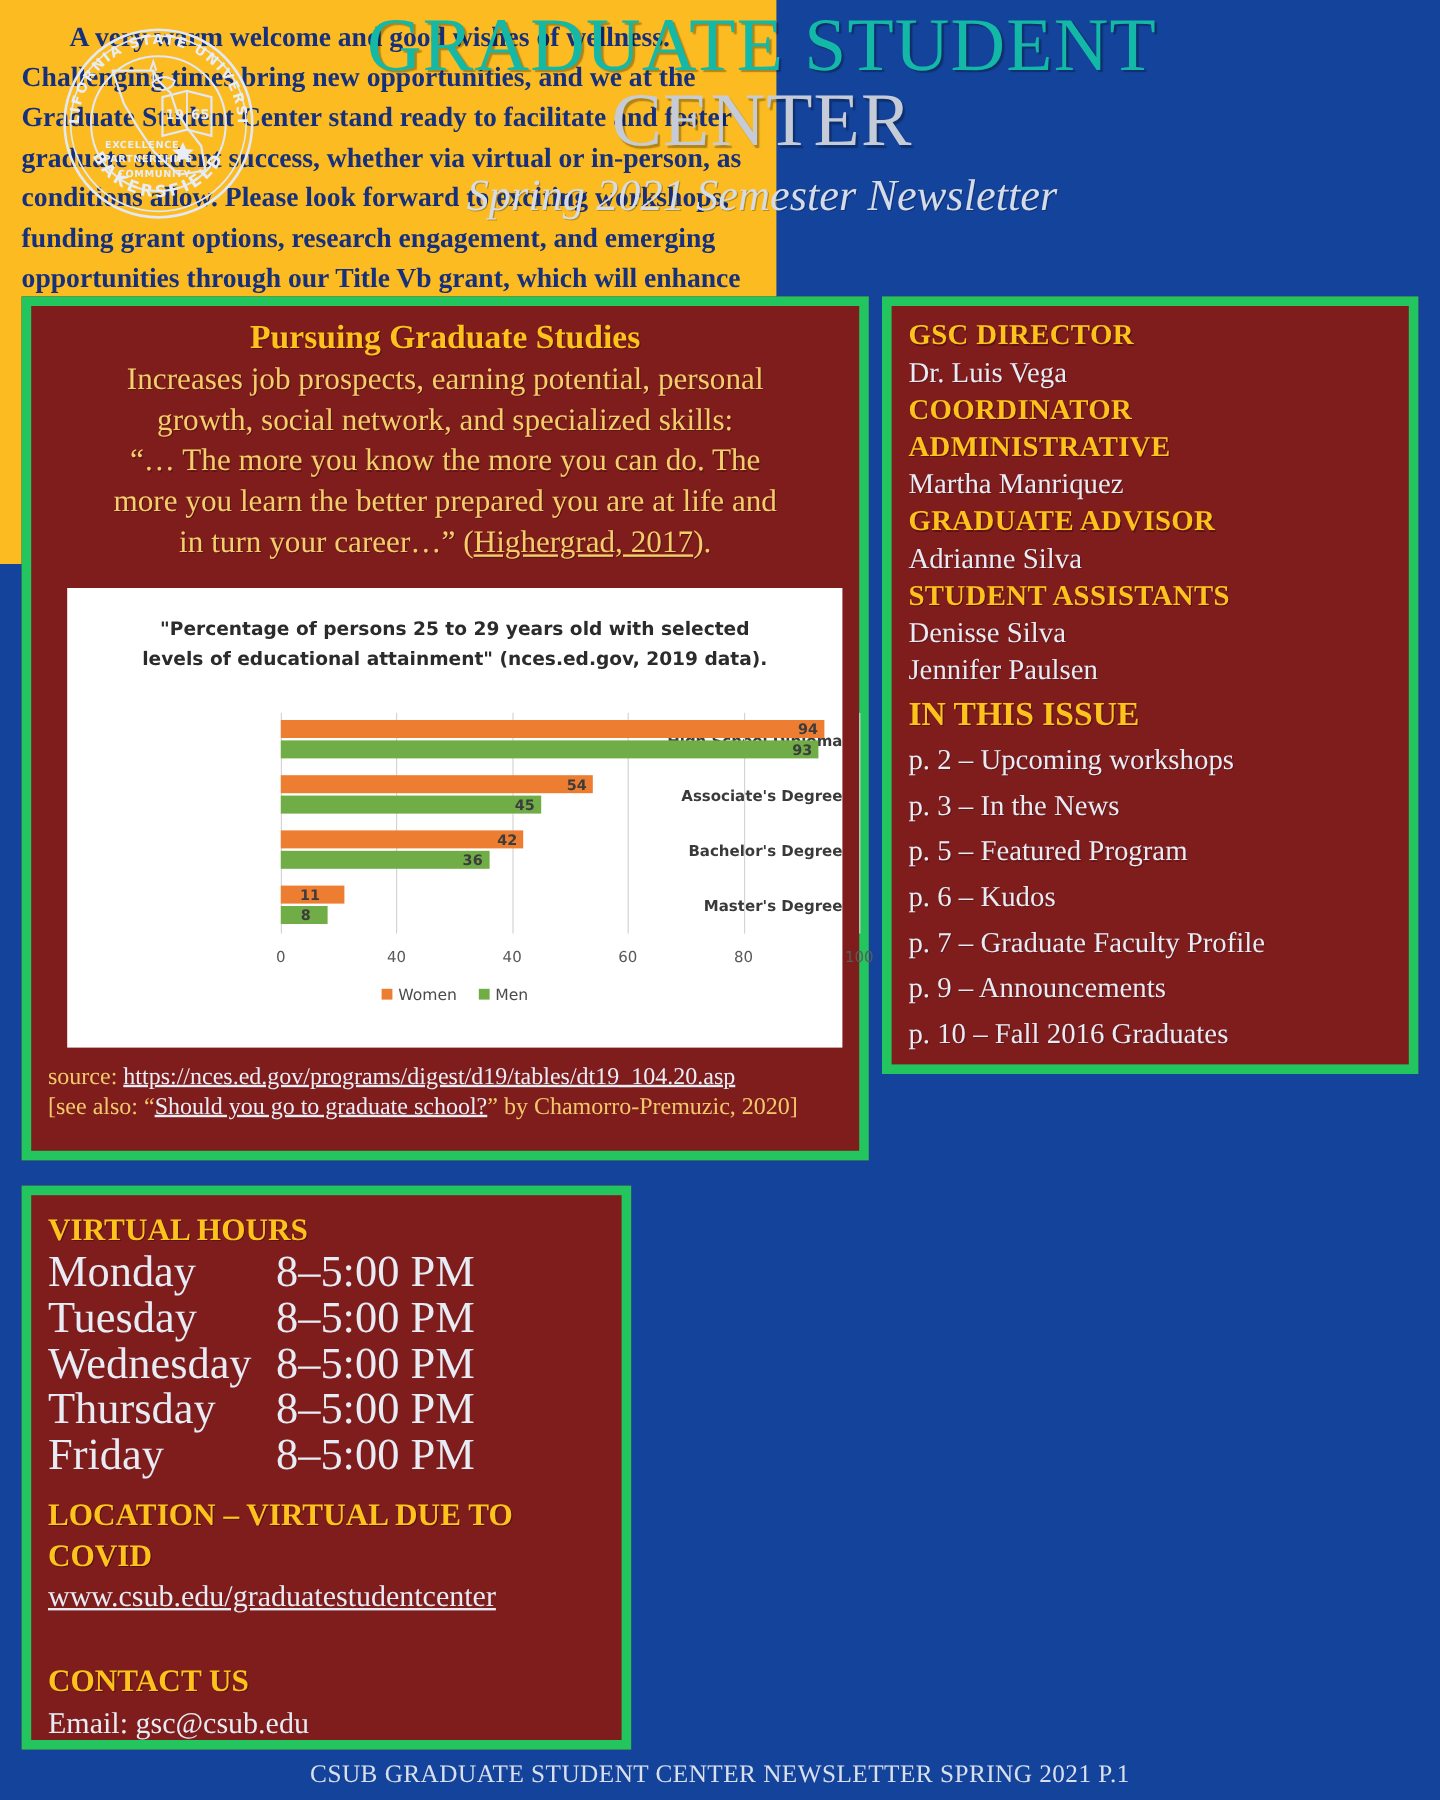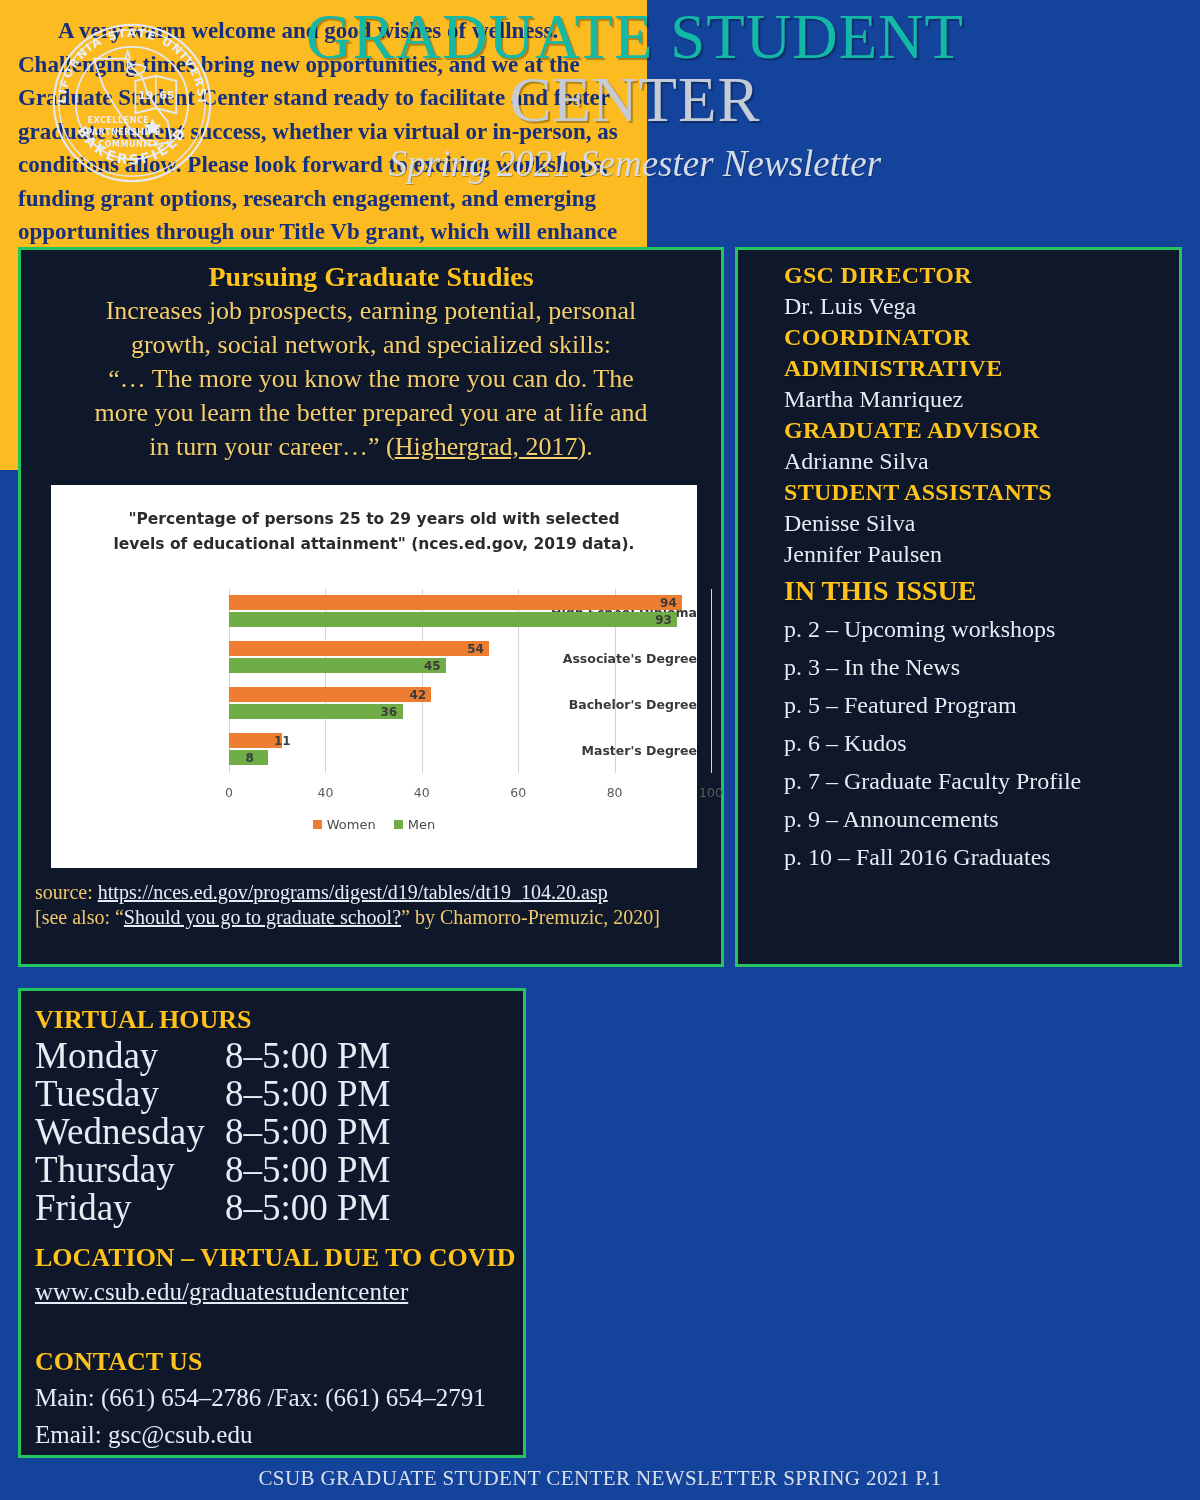--- a/index.html
+++ b/index.html
@@ -29,24 +29,24 @@
     font-size:63px; line-height:63px; font-weight:400; letter-spacing:1px;
     color:#14b8a6; text-shadow:2px 2px 1px rgba(0,0,0,.3);
     margin-top:4px;
   }
   #newsletter-sub {
     font-size:37px; line-height:44px; font-style:italic;
     color:#D5DCE8; margin-top:10px; text-shadow:1px 1px 0 rgba(0,0,0,.25);
   }
 
   
-  .panel { position:absolute; border:3px solid #22c55e; background:#0f172a; }
+  .panel { position:absolute; border:8px solid #22c55e; background:#7f1d1d; }
 
   #panel-left   { left:18px;  top:247px;  width:706px; height:720px; }
-  #panel-right  { left:735px; top:247px;  width:447px; height:720px;padding-left:32px; }
+  #panel-right  { left:735px; top:247px;  width:447px; height:648px; }
   #panel-hours  { left:18px;  top:988px;  width:508px; height:470px; }
   #panel-welcome{ left:535px; top:988px;  width:647px; height:470px;
                   background:#FBBB21; border:none; }
 
   
   #pursuing-head {
     text-align:center; color:#FDC21C; font-weight:bold;
     font-size:28px; line-height:34px; margin-top:10px;
     text-shadow:1px 1px 0 rgba(0,0,0,.3);
   }
@@ -259,21 +259,21 @@
           <div class="bar-val" style="left: 426.26px; top: 31px;">93</div>
           <div class="bar women" style="left: 0px; top: 52px; width: 260.28px; background: rgb(237, 125, 49);"></div>
           <div class="bar-val" style="left: 238.28px; top: 60px;">54</div>
           <div class="bar men" style="left: 0px; top: 69px; width: 216.9px; background: rgb(112, 173, 71);"></div>
           <div class="bar-val" style="left: 194.9px; top: 77px;">45</div>
           <div class="bar women" style="left: 0px; top: 98px; width: 202.44px; background: rgb(237, 125, 49);"></div>
           <div class="bar-val" style="left: 180.44px; top: 106px;">42</div>
           <div class="bar men" style="left: 0px; top: 115px; width: 173.52px; background: rgb(112, 173, 71);"></div>
           <div class="bar-val" style="left: 151.52px; top: 123px;">36</div>
           <div class="bar women" style="left: 0px; top: 144px; width: 53.02px; background: rgb(237, 125, 49);"></div>
-          <div class="bar-val" style="left: 45px; top: 152px;">11</div>
+          <div class="bar-val" style="left: 16px; top: 152px;">11</div>
           <div class="bar men" style="left: 0px; top: 161px; width: 38.56px; background: rgb(112, 173, 71);"></div>
           <div class="bar-val" style="left: 16.56px; top: 169px;">8</div>
         </div>
     </div>
 
     <div id="legend"><span class="legend-item"><span class="legend-swatch" style="background: rgb(237, 125, 49);"></span><span>Women</span></span><span class="legend-item"><span class="legend-swatch" style="background: rgb(112, 173, 71);"></span><span>Men</span></span></div>
   </div>
 
   <div id="source-block">
     <span>source: </span><span class="ul">https://nces.ed.gov/programs/digest/d19/tables/dt19_104.20.asp</span>
@@ -316,21 +316,20 @@
         <div class="hours-row"><span class="day">Tuesday</span><span class="time">8–5:00 PM</span></div>
         <div class="hours-row"><span class="day">Wednesday</span><span class="time">8–5:00 PM</span></div>
         <div class="hours-row"><span class="day">Thursday</span><span class="time">8–5:00 PM</span></div>
         <div class="hours-row"><span class="day">Friday</span><span class="time">8–5:00 PM</span></div>
       </div>
 
     <div class="h-head" style="margin-top:14px;">LOCATION – VIRTUAL DUE TO COVID</div>
     <div id="loc-url">www.csub.edu/graduatestudentcenter</div>
 
     <div class="h-head" style="margin-top:36px;">CONTACT US</div>
-    <div class="c-line">Main: (661) 654–2786 /Fax: (661) 654–2791</div>
     <div class="c-line">Email: gsc@csub.edu</div>
   </div>
 </div>
 
 <div id="panel-welcome">
   <div class="inner">
     <div id="welcome-text">A very warm welcome and good wishes of wellness. Challenging times bring new opportunities, and we at the Graduate Student Center stand ready to facilitate and foster graduate student success, whether via virtual or in-person, as conditions allow. Please look forward to exciting workshops, funding grant options, research engagement, and emerging opportunities through our Title Vb grant, which will enhance our programs and your experiences in graduate studies.</div>
     <div id="welcome-sign">–The Graduate Student Center</div>
     <div id="quote-line">Tough times never last. But tough people do.</div>
     <div id="quote-author">--R. H. Schuller</div>

